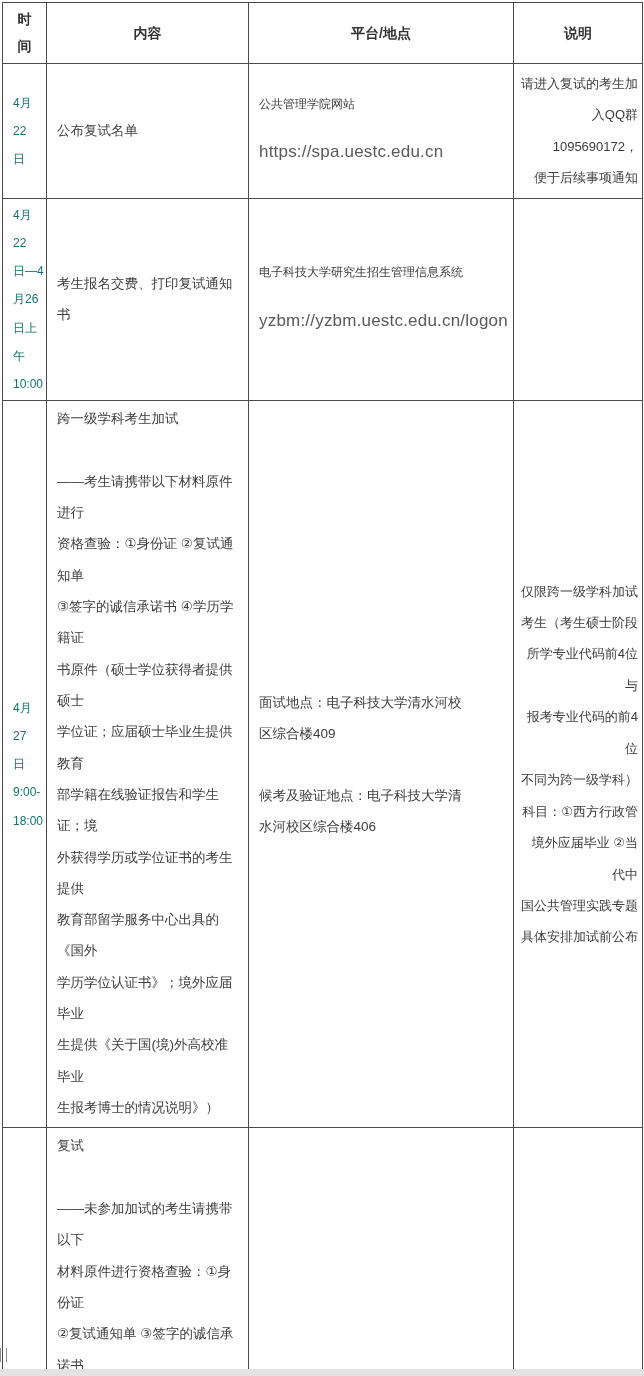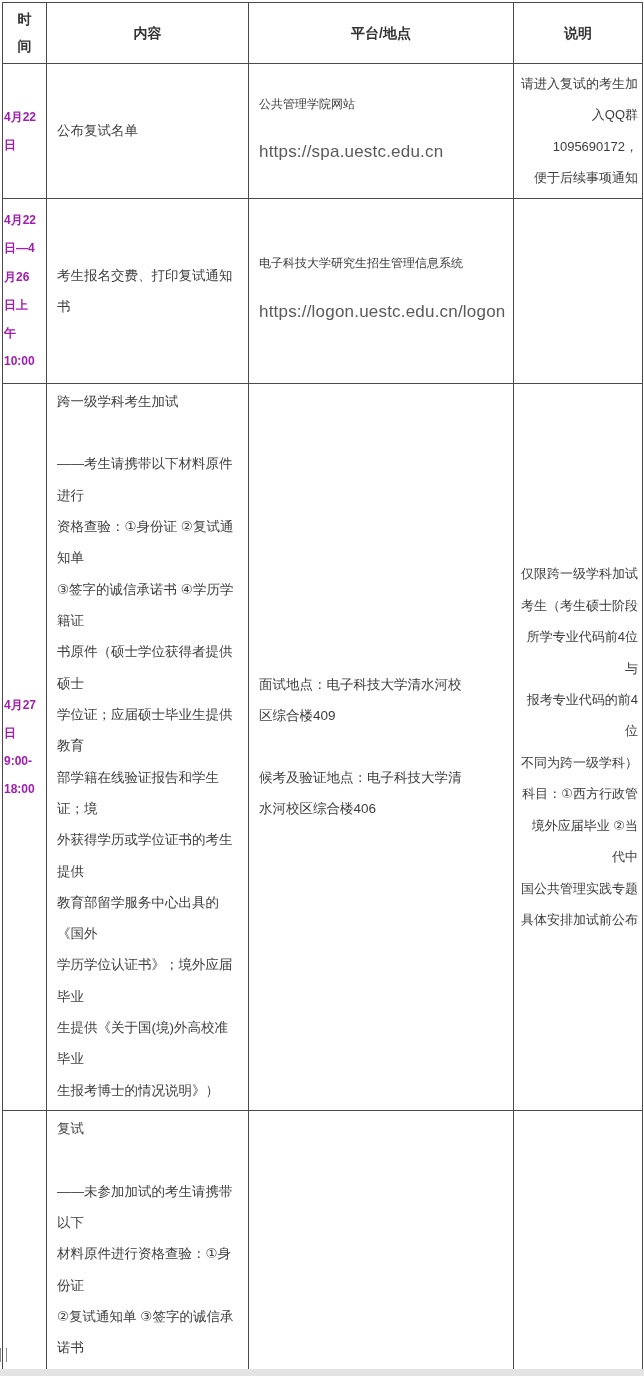--- a/index.html
+++ b/index.html
@@ -23,22 +23,22 @@
     text-align:center;line-height:1.9;white-space:pre-line;
     padding:2px;
   }
   tr.h-head{height:61px;}
   tr.h-r0{height:97px;}
   tr.h-r1{height:185px;}
   tr.h-r2{height:425px;}
   tr.h-r3{height:437px;}
 
   td.time{
-    font-size:12px;font-weight:bold;color:#a21caf;
-    padding:2px 2px 2px 1px;line-height:2.35;white-space:pre-line;
+    font-size:12px;font-weight:normal;color:#0f766e;
+    padding:2px 2px 2px 10px;line-height:2.35;white-space:pre-line;
     vertical-align:middle;
   }
   td.content{
     font-size:13.5px;padding:4px 8px 4px 10px;
     line-height:2.32;white-space:pre-line;vertical-align:middle;margin-left:48px;
   }
   td.content.tall{vertical-align:top;padding-top:2px;line-height:2.32;}
   td.platform{
     font-size:13.5px;padding:4px 6px 4px 10px;
     line-height:2.3;vertical-align:middle;
@@ -106,21 +106,21 @@
       <td class="time">4月22
 日—4
 月26
 日上
 午
 10:00</td>
       <td class="content">考生报名交费、打印复试通知
 书</td>
       <td class="platform">
         <div class="pname">电子科技大学研究生招生管理信息系统</div>
-        <div class="purl-lg">https://logon.uestc.edu.cn/logon</div>
+        <div class="purl-lg">yzbm://yzbm.uestc.edu.cn/logon</div>
       </td>
       <td class="note"></td>
     </tr>
 
     <tr class="h-r2">
       <td class="time">4月27
 日
 9:00-
 18:00</td>
       <td class="content tall">跨一级学科考生加试

